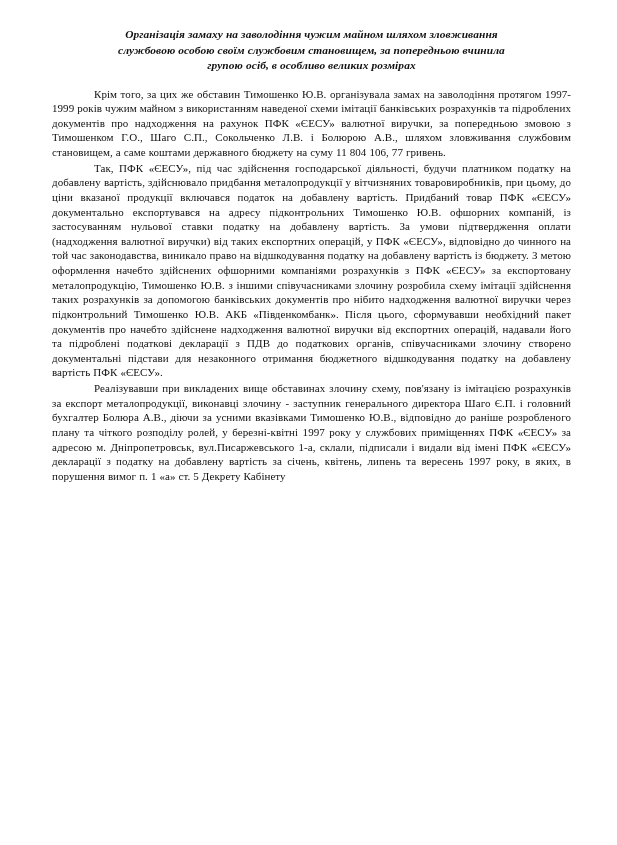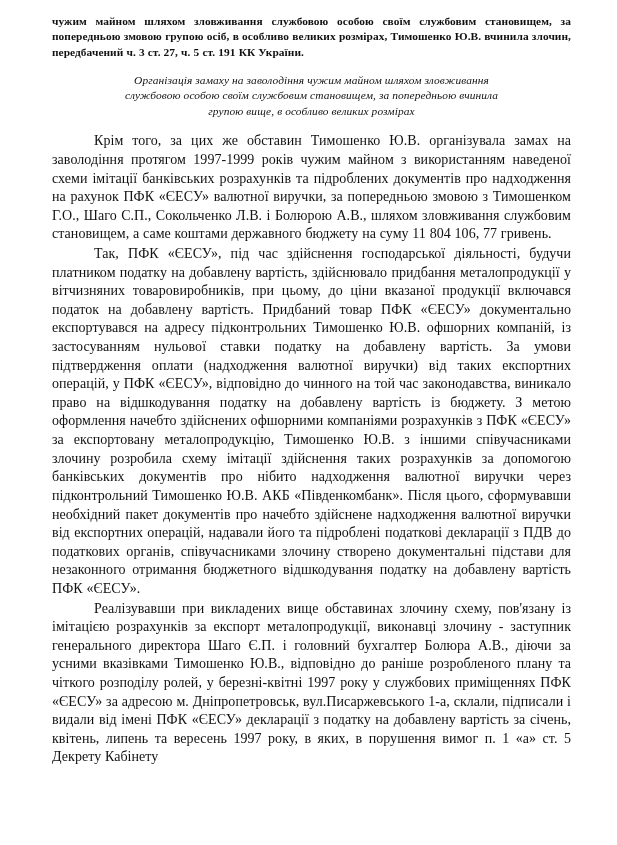--- a/index.html
+++ b/index.html
@@ -15,58 +15,57 @@
     overflow: hidden;
   }
   .page {
     width: 617px;
     height: 845px;
     box-sizing: border-box;
     padding: 14px 46px 0 52px;
     position: relative;
   }
   .para {
-    font-size: 14px;
+    font-size: 11px;
     line-height: 1.33;
     text-align: justify;
     text-align-last: left;
     margin: 0 0 1px 0;
     text-indent: 42px;
     letter-spacing: 0.05px;
     word-spacing: 0.2px;
   }
   .para.bold {
     font-weight: bold;
     font-size: 11.4px;
     line-height: 1.34;
     text-indent: 0;
   }
   .heading {
     font-style: italic;
-    font-weight: normal;
+    font-weight: bold;
     font-size: 11.4px;
     line-height: 1.36;
     text-align: center;
     margin: 13px 14px 13px 14px;
     text-indent: 0;
     letter-spacing: 0.1px;
   }
   .heading .l1 { display: block; }
 </style>
 </head>
 <body>
 
 <div class="page">
 
-  <p class="para bold">чужим майном шляхом зловживання службовою особою своїм службовим становищем, за попередньою змовою групою осіб, в особливо великих розмірах, Тимошенко Ю.В. вчинила злочин, передбачений ч. 3 ст. 27, ч. 5 ст. 191 КК України.</p>
 
   <div class="heading">
     <span class="l1">Організація замаху на заволодіння  чужим майном шляхом зловживання</span>
     <span class="l1">службовою особою своїм службовим становищем, за попередньою вчинила</span>
-    <span class="l1">групою вище, в особливо великих розмірах</span>
+    <span class="l1">групою осіб, в особливо великих розмірах</span>
   </div>
 
   <p class="para">Крім того, за цих же обставин Тимошенко  Ю.В. організувала замах на заволодіння протягом 1997-1999 років чужим майном з використанням наведеної схеми імітації банківських розрахунків та підроблених документів про надходження на рахунок ПФК «ЄЕСУ» валютної виручки, за попередньою змовою з Тимошенком Г.О., Шаго С.П., Сокольченко Л.В. і Болюрою А.В., шляхом зловживання службовим становищем, а саме коштами державного бюджету на суму 11 804 106, 77 гривень.</p>
 
   <p class="para">Так, ПФК «ЄЕСУ», під час здійснення господарської діяльності, будучи платником податку на  добавлену  вартість,  здійснювало  придбання металопродукції у вітчизняних товаровиробників, при цьому, до ціни вказаної продукції включався податок на добавлену вартість. Придбаний товар ПФК «ЄЕСУ» документально експортувався на адресу підконтрольних Тимошенко Ю.В. офшорних компаній, із застосуванням нульової ставки податку на добавлену вартість. За умови підтвердження оплати (надходження валютної виручки) від таких експортних операцій, у ПФК «ЄЕСУ», відповідно до чинного на той час законодавства, виникало право на відшкодування податку на добавлену вартість із бюджету. З метою оформлення начебто здійснених офшорними компаніями розрахунків з ПФК «ЄЕСУ» за експортовану металопродукцію, Тимошенко Ю.В. з іншими співучасниками злочину розробила схему імітації здійснення таких розрахунків за допомогою банківських документів про нібито надходження валютної виручки через підконтрольний Тимошенко Ю.В. АКБ «Південкомбанк». Після цього, сформувавши необхідний пакет документів про начебто здійснене надходження валютної  виручки від експортних операцій, надавали його та підроблені податкові декларації з ПДВ до податкових органів, співучасниками злочину створено документальні підстави для незаконного отримання бюджетного відшкодування податку на добавлену вартість ПФК «ЄЕСУ».</p>
 
   <p class="para">Реалізувавши при викладених вище обставинах злочину схему, пов'язану із імітацією розрахунків за експорт металопродукції, виконавці злочину - заступник генерального директора Шаго Є.П. і головний бухгалтер Болюра А.В., діючи за усними вказівками Тимошенко Ю.В., відповідно до раніше розробленого плану та чіткого розподілу ролей, у березні-квітні 1997 року у службових приміщеннях ПФК «ЄЕСУ» за адресою м. Дніпропетровськ, вул.Писаржевського 1-а, склали, підписали і видали від імені ПФК «ЄЕСУ» декларації з податку на добавлену вартість за січень, квітень, липень та вересень 1997 року, в яких, в порушення вимог п. 1 «а» ст. 5 Декрету Кабінету</p>
 
 </div>
 

